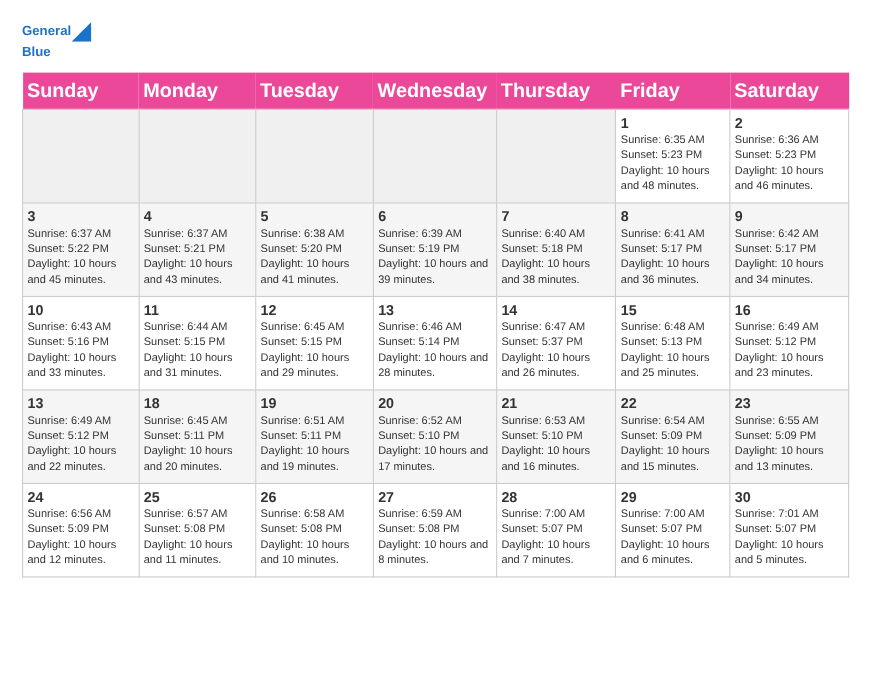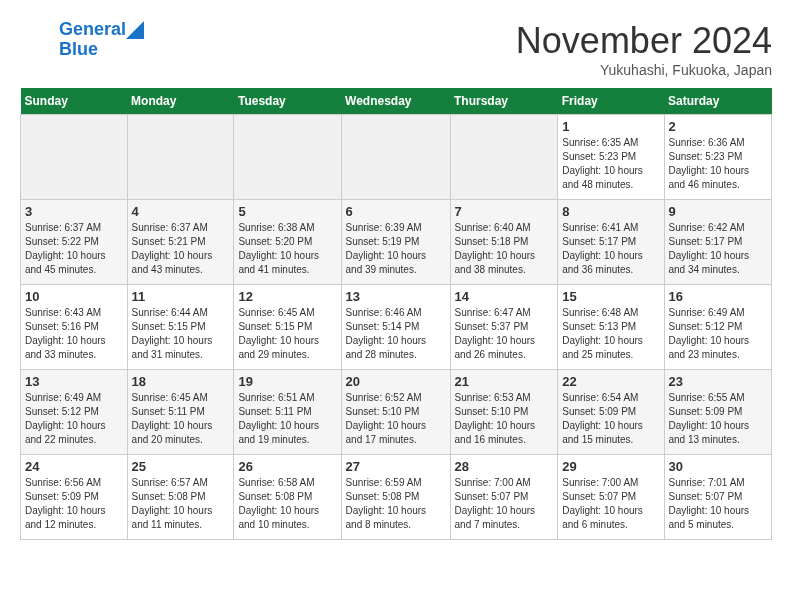--- a/index.html
+++ b/index.html
@@ -14,25 +14,24 @@
       display: flex;
       justify-content: space-between;
       align-items: flex-start;
       margin-bottom: 10px;
     }
     .logo {
       display: flex;
       align-items: center;
     }
     .logo-text {
-      font-size: 18px;
+      font-size: 12px;
       font-weight: bold;
       color: #333;
       line-height: 1.1;
-      margin-left: 39px;
     }
     .logo-text span {
       color: #1a73c8;
     }
     .title-block {
       text-align: right;
     }
     .month-title {
       font-size: 36px;
       font-weight: normal;
@@ -41,25 +40,25 @@
     .location {
       font-size: 14px;
       color: #555;
     }
     table {
       width: 100%;
       border-collapse: collapse;
       font-size: 11px;
     }
     thead tr th {
-      background-color: #15803d;
+      background-color: #ec4899;
       color: #fff;
       padding: 6px 4px;
       text-align: left;
-      font-size: 12px;
+      font-size: 18px;
       font-weight: bold;
     }
     tbody tr td {
       border: 1px solid #ccc;
       vertical-align: top;
       padding: 4px;
       width: 113px;
       min-height: 80px;
       height: 85px;
       color: #333;
@@ -98,24 +97,20 @@
         <span class="logo-text"><span>General</span></span>
         <svg width="18" height="18" viewBox="0 0 18 18">
           <polygon points="0,18 18,0 18,18" fill="#1a73c8"></polygon>
         </svg>
       </div>
       <div>
         <span class="logo-text"><span>Blue</span></span>
       </div>
     </div>
   </div>
-  <div class="title-block">
-    <div class="month-title">November 2024</div>
-    <div class="location">Yukuhashi, Fukuoka, Japan</div>
-  </div>
 </div>
 
 <table>
   <thead>
     <tr>
     <th>Sunday</th>
         <th>Monday</th>
         <th>Tuesday</th>
         <th>Wednesday</th>
         <th>Thursday</th>

